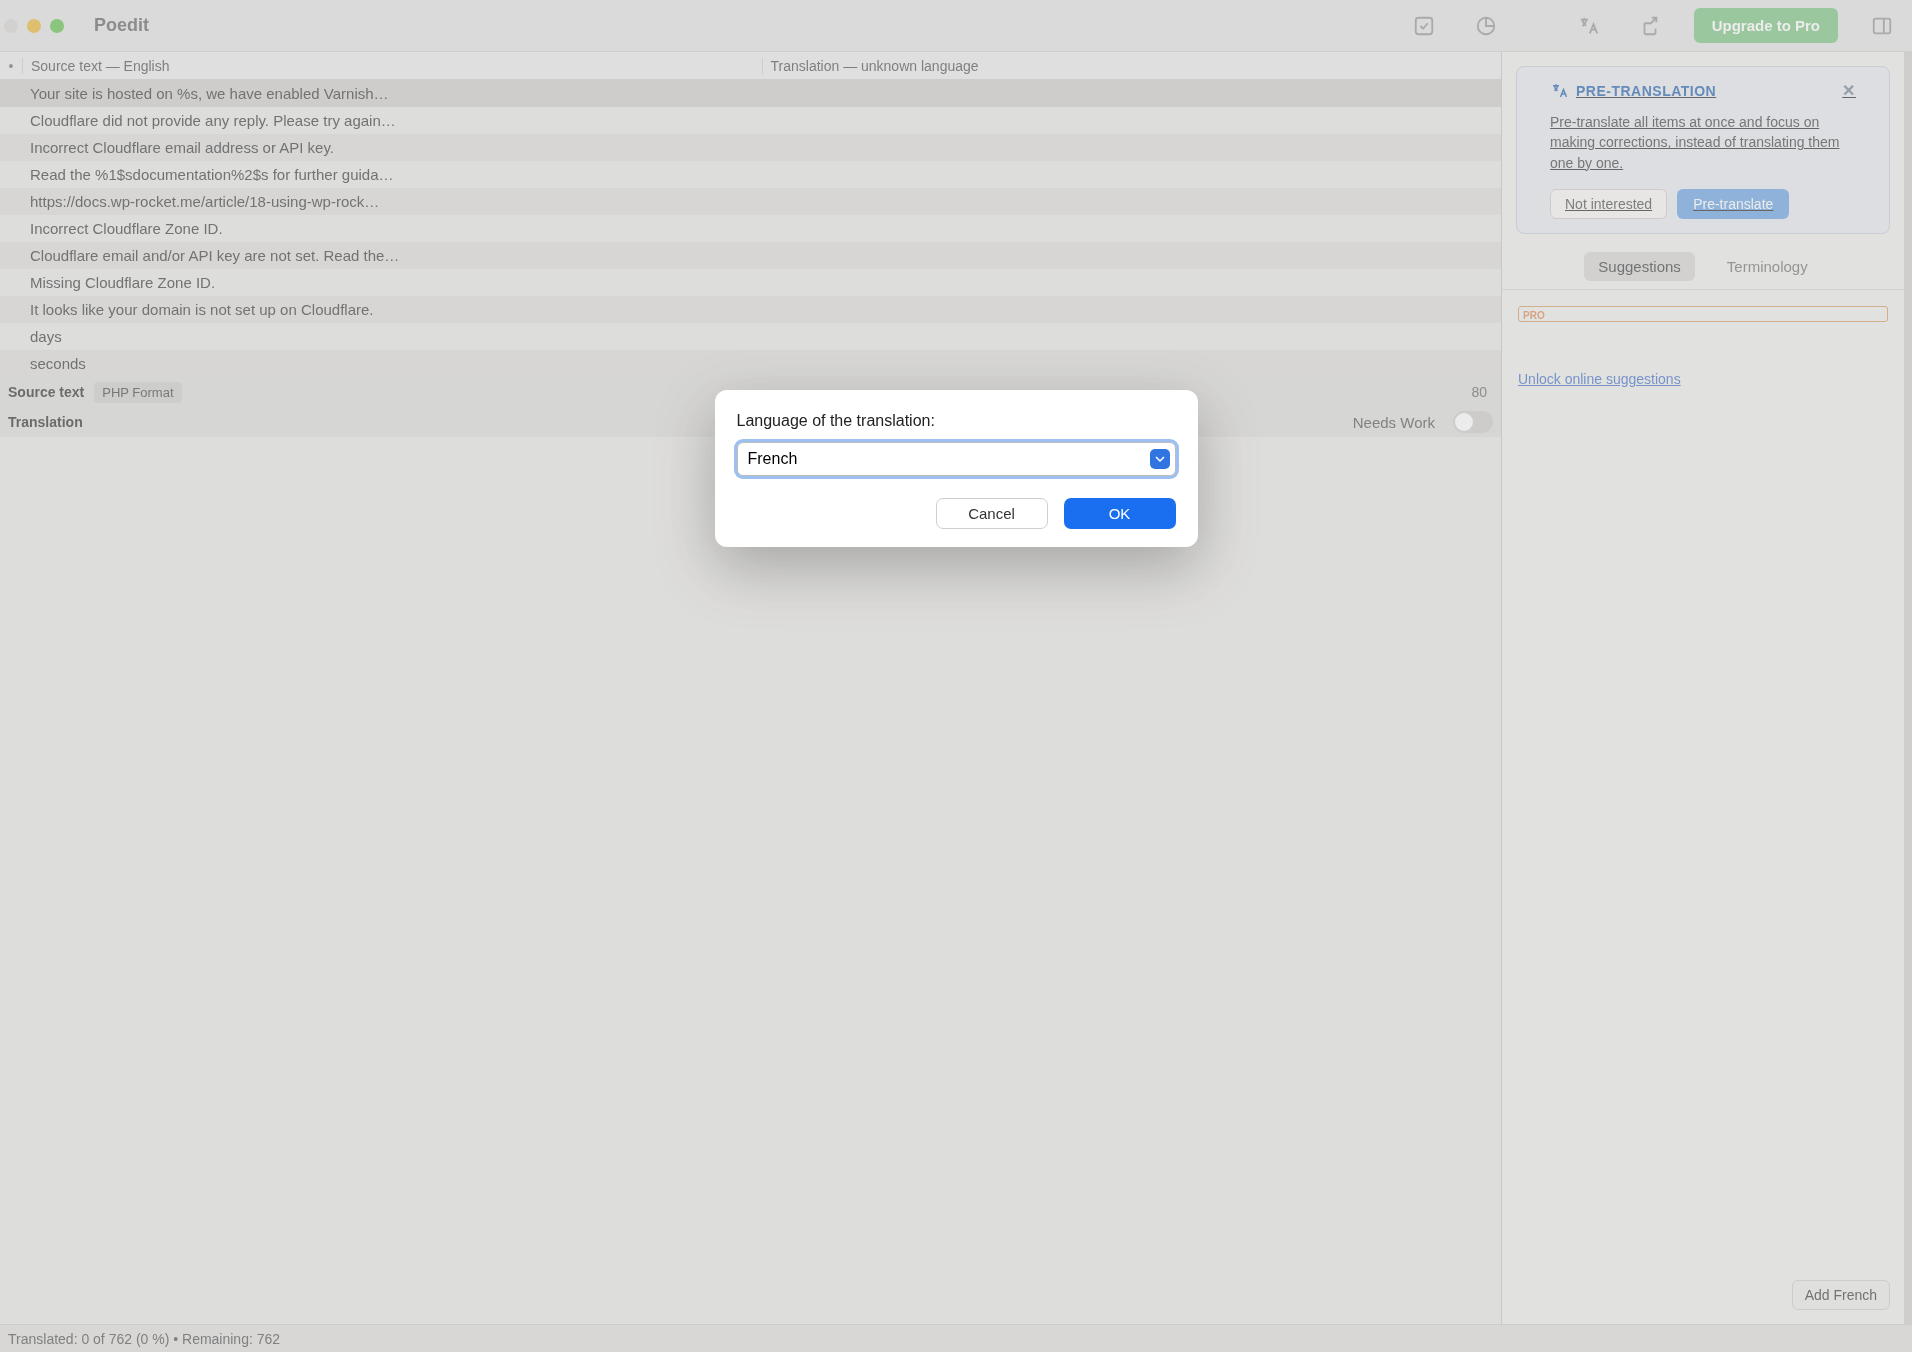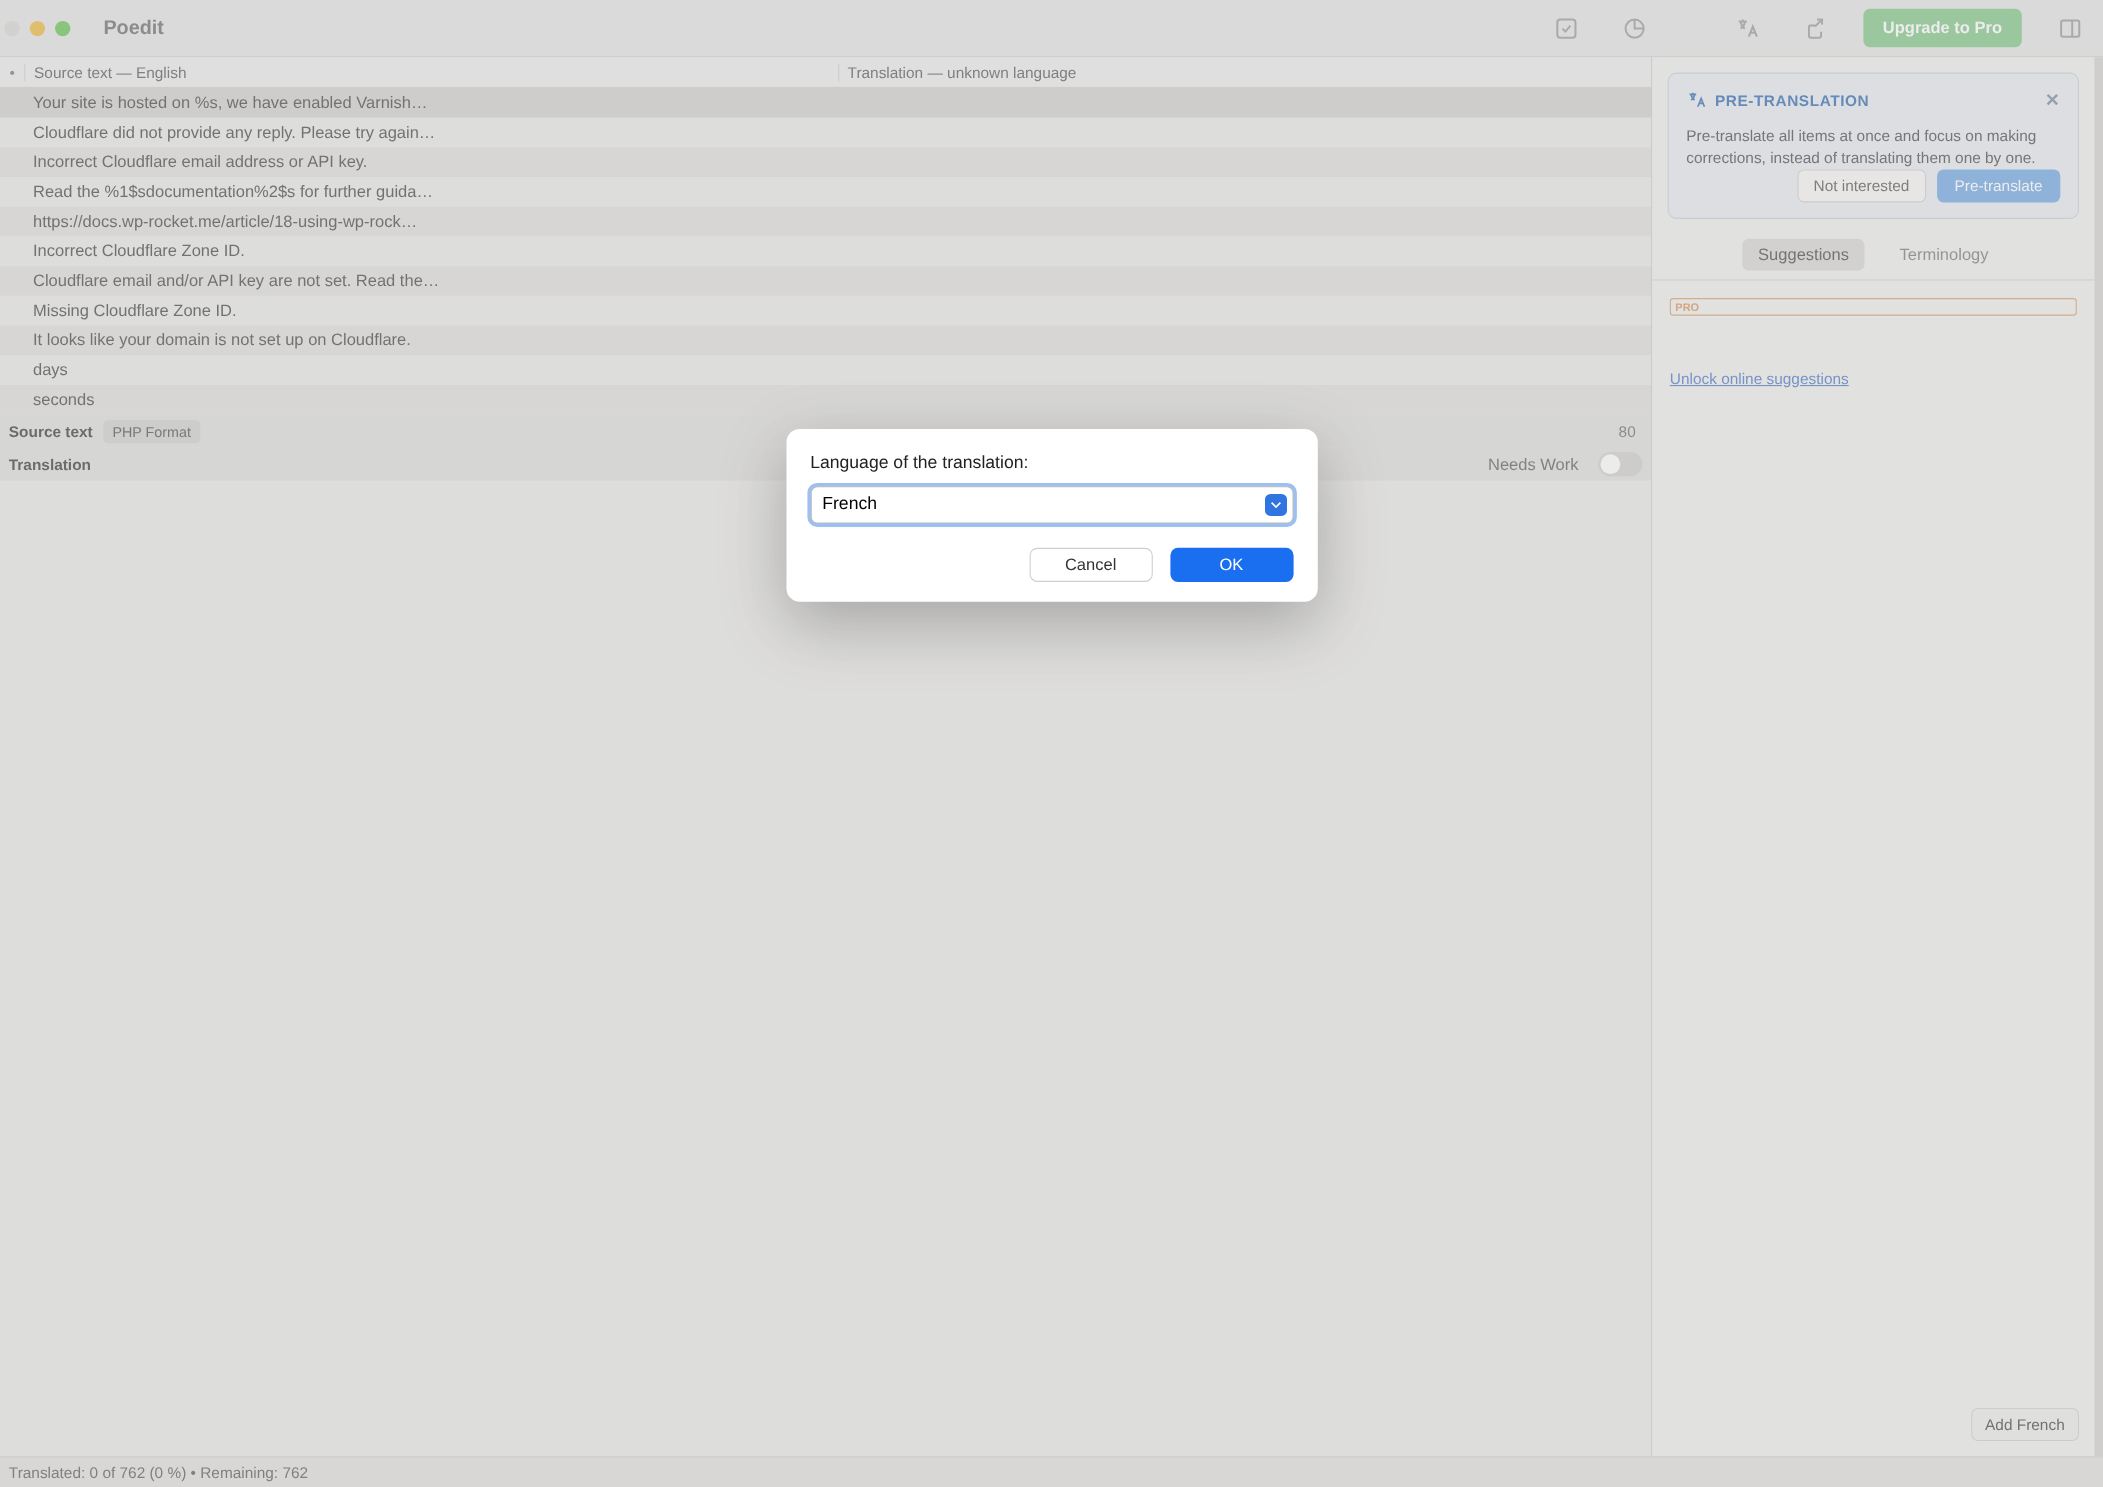--- a/index.html
+++ b/index.html
@@ -47,25 +47,25 @@
   .source-content { flex: 1; background: #e9e8e6; padding: 10px 8px; font-size: 16px; color: #3a3a3a; position: relative; }
   .ph { color: #a076b9; }
   
   
   .needs-work-label { color: #5b5b5b; font-weight: 500; font-size: 15px; margin-right: 8px; }
   .toggle { width: 40px; height: 22px; background: #cfcecc; border-radius: 11px; position: relative; }
   .toggle::after { content: ''; position: absolute; left: 2px; top: 2px; width: 18px; height: 18px; background: #fff; border-radius: 50%; }
   .trans-content { flex: 1; background: #e9e8e6; }
   
   
-  .pretrans-box { margin: 14px; background: #e6eaef; border: 1px solid #c8d0db; border-radius: 8px; padding: 14px 16px; }
+  .pretrans-box { margin: 14px; background: #e6eaef; border: 1px solid #c8d0db; border-radius: 8px; padding: 14px 33px; text-decoration: underline; }
   .pretrans-title { display: flex; align-items: center; gap: 8px; color: #2f6bb1; font-weight: 700; font-size: 14px; letter-spacing: 0.5px; }
   .pretrans-title .close-x { margin-left: auto; color: #7a8a9c; font-size: 16px; cursor: pointer; }
   .pretrans-desc { margin-top: 12px; color: #4a4a4a; font-size: 14px; line-height: 1.45; }
-  .pretrans-actions { display: flex; justify-content: flex-end; gap: 10px; }
+  .pretrans-actions { margin-top: 16px; display: flex; justify-content: flex-start; gap: 10px; }
   .btn-plain { background: #f7f6f4; border: 1px solid #cfcecc; border-radius: 6px; padding: 6px 14px; font-size: 14px; color: #555; }
   .btn-primary-soft { background: #6fa7e2; color: #fff; border: none; border-radius: 6px; padding: 6px 16px; font-size: 14px; font-weight: 500; }
   
   
   .side-tabs { display: flex; justify-content: center; gap: 18px; padding: 4px 0 8px; border-bottom: 1px solid #d5d4d2; }
   .side-tab { font-size: 15px; color: #7a7a7a; padding: 6px 14px; border-radius: 6px; }
   .side-tab.active { background: #d7d6d4; color: #474747; }
   
   .pro-note { padding: 16px; display: flex; gap: 26px; font-size: 14px; color: #6c6c6c; line-height: 1.5; flex-direction: column; }
   .pro-badge { border: 1px solid #d9a06a; color: #d9925c; font-size: 10px; font-weight: 700; padding: 1px 4px; border-radius: 3px; height: 16px; flex: 0 0 auto; }

